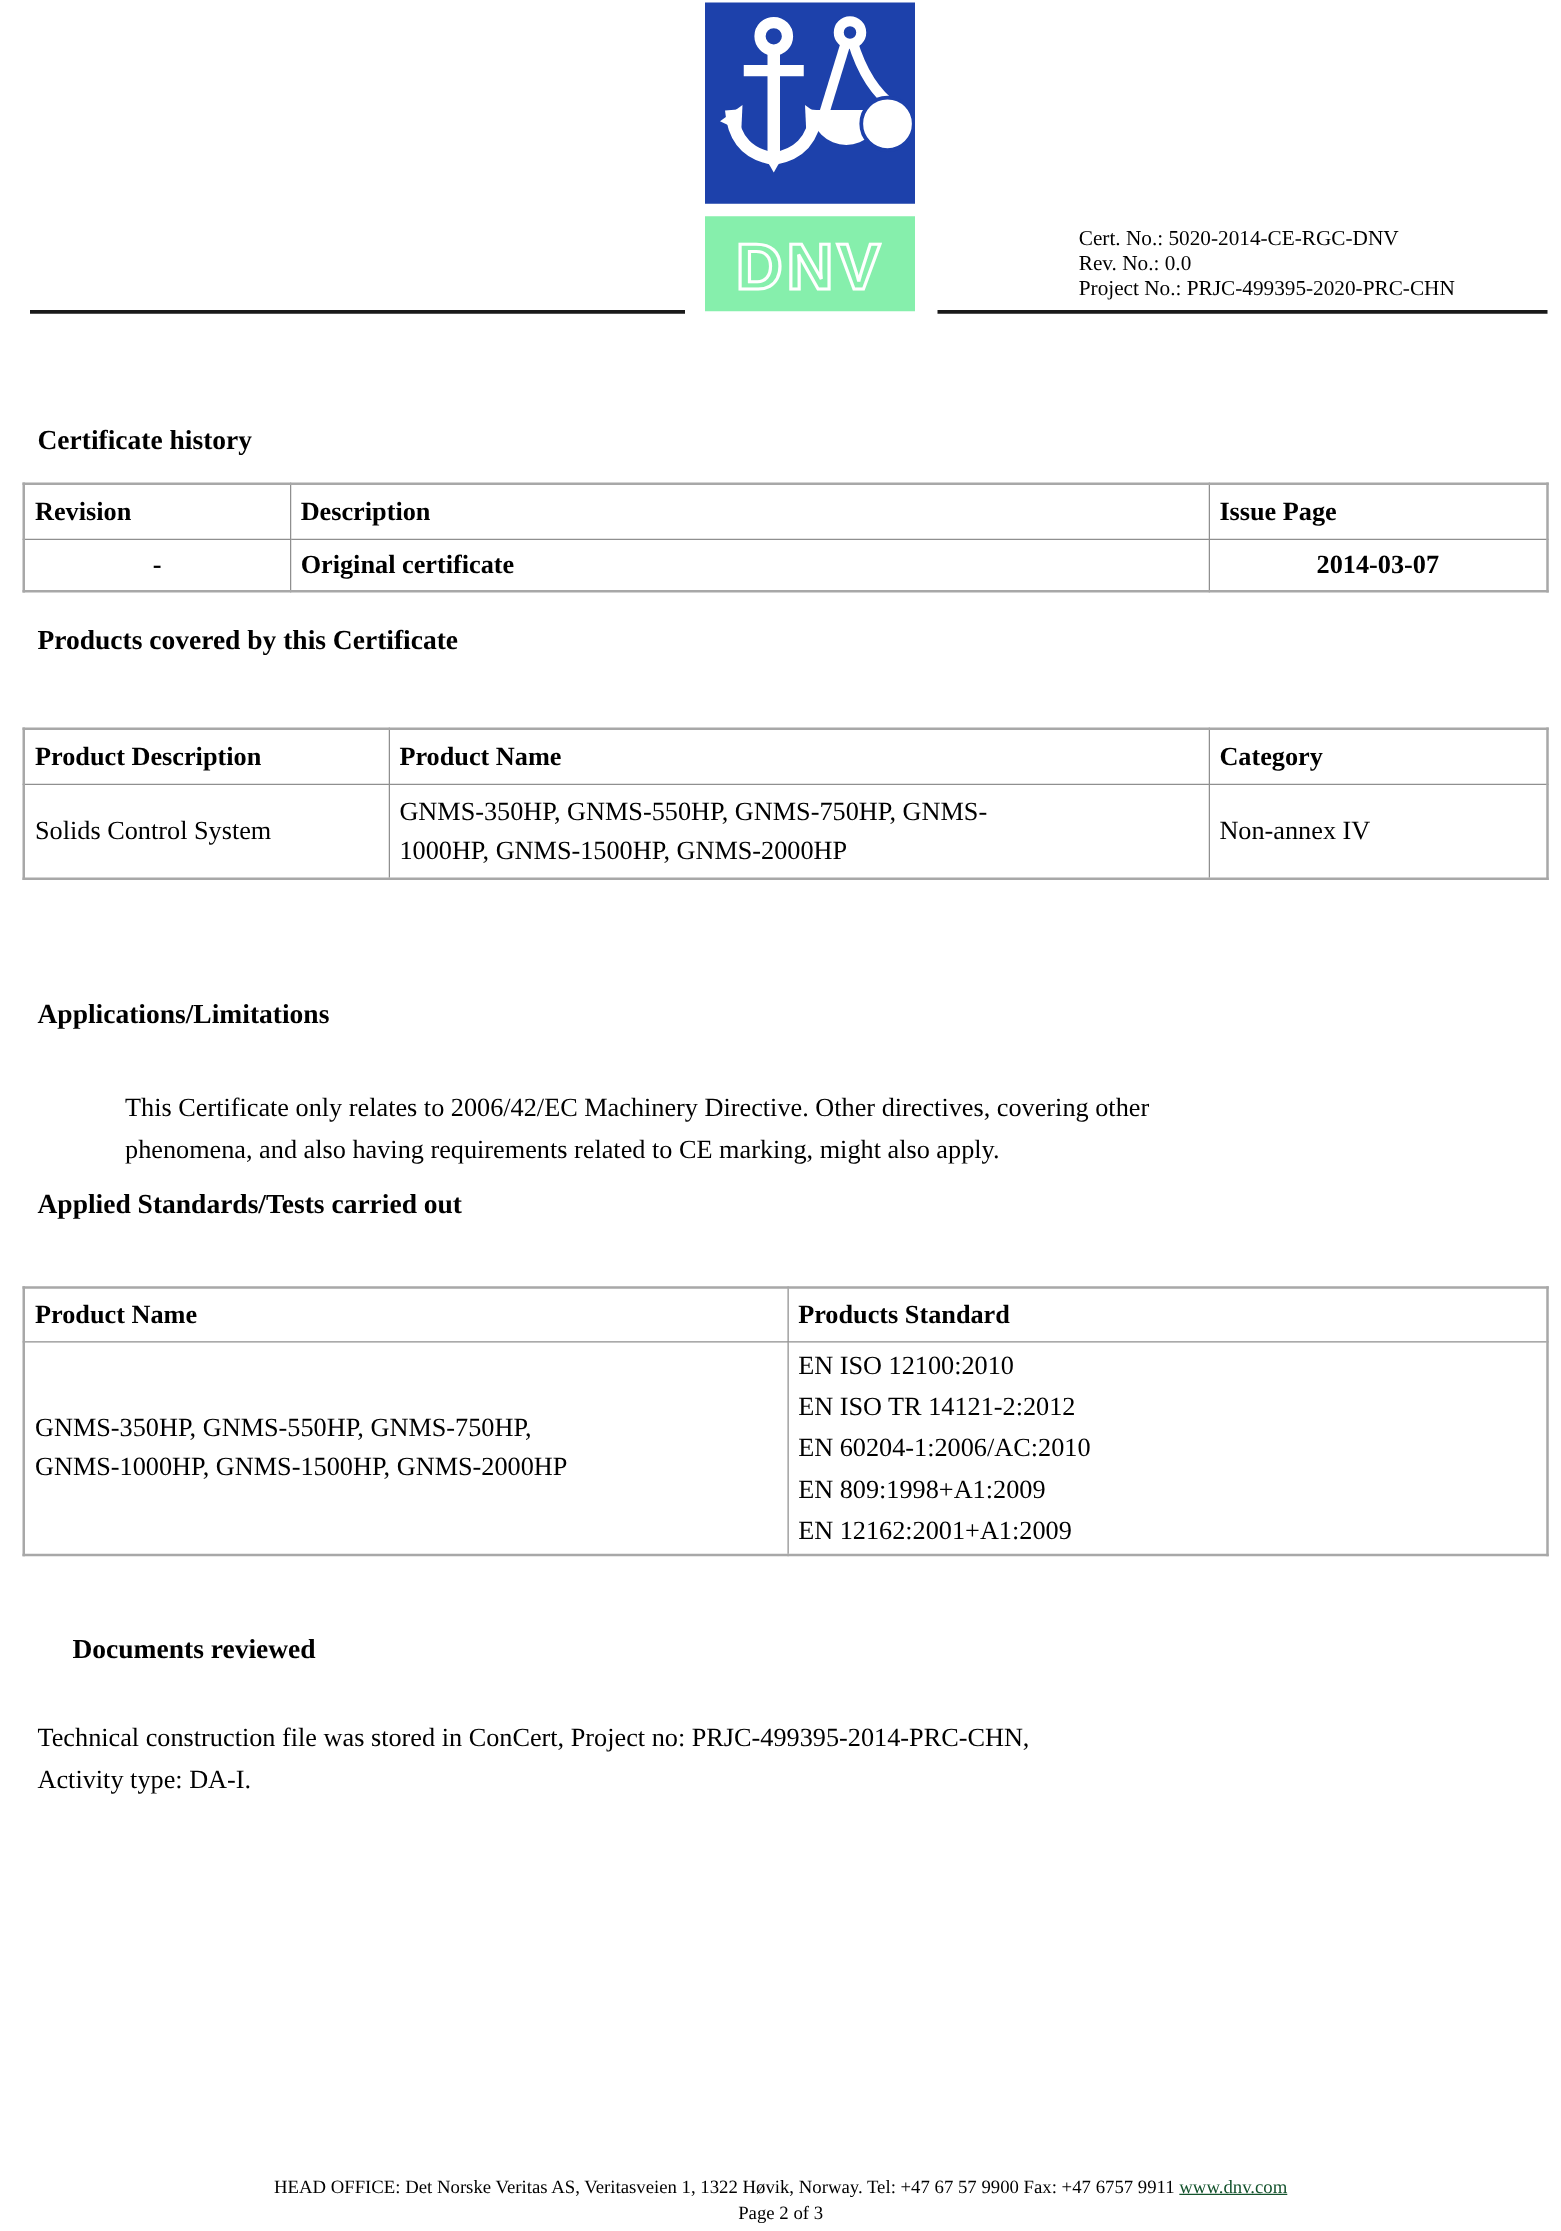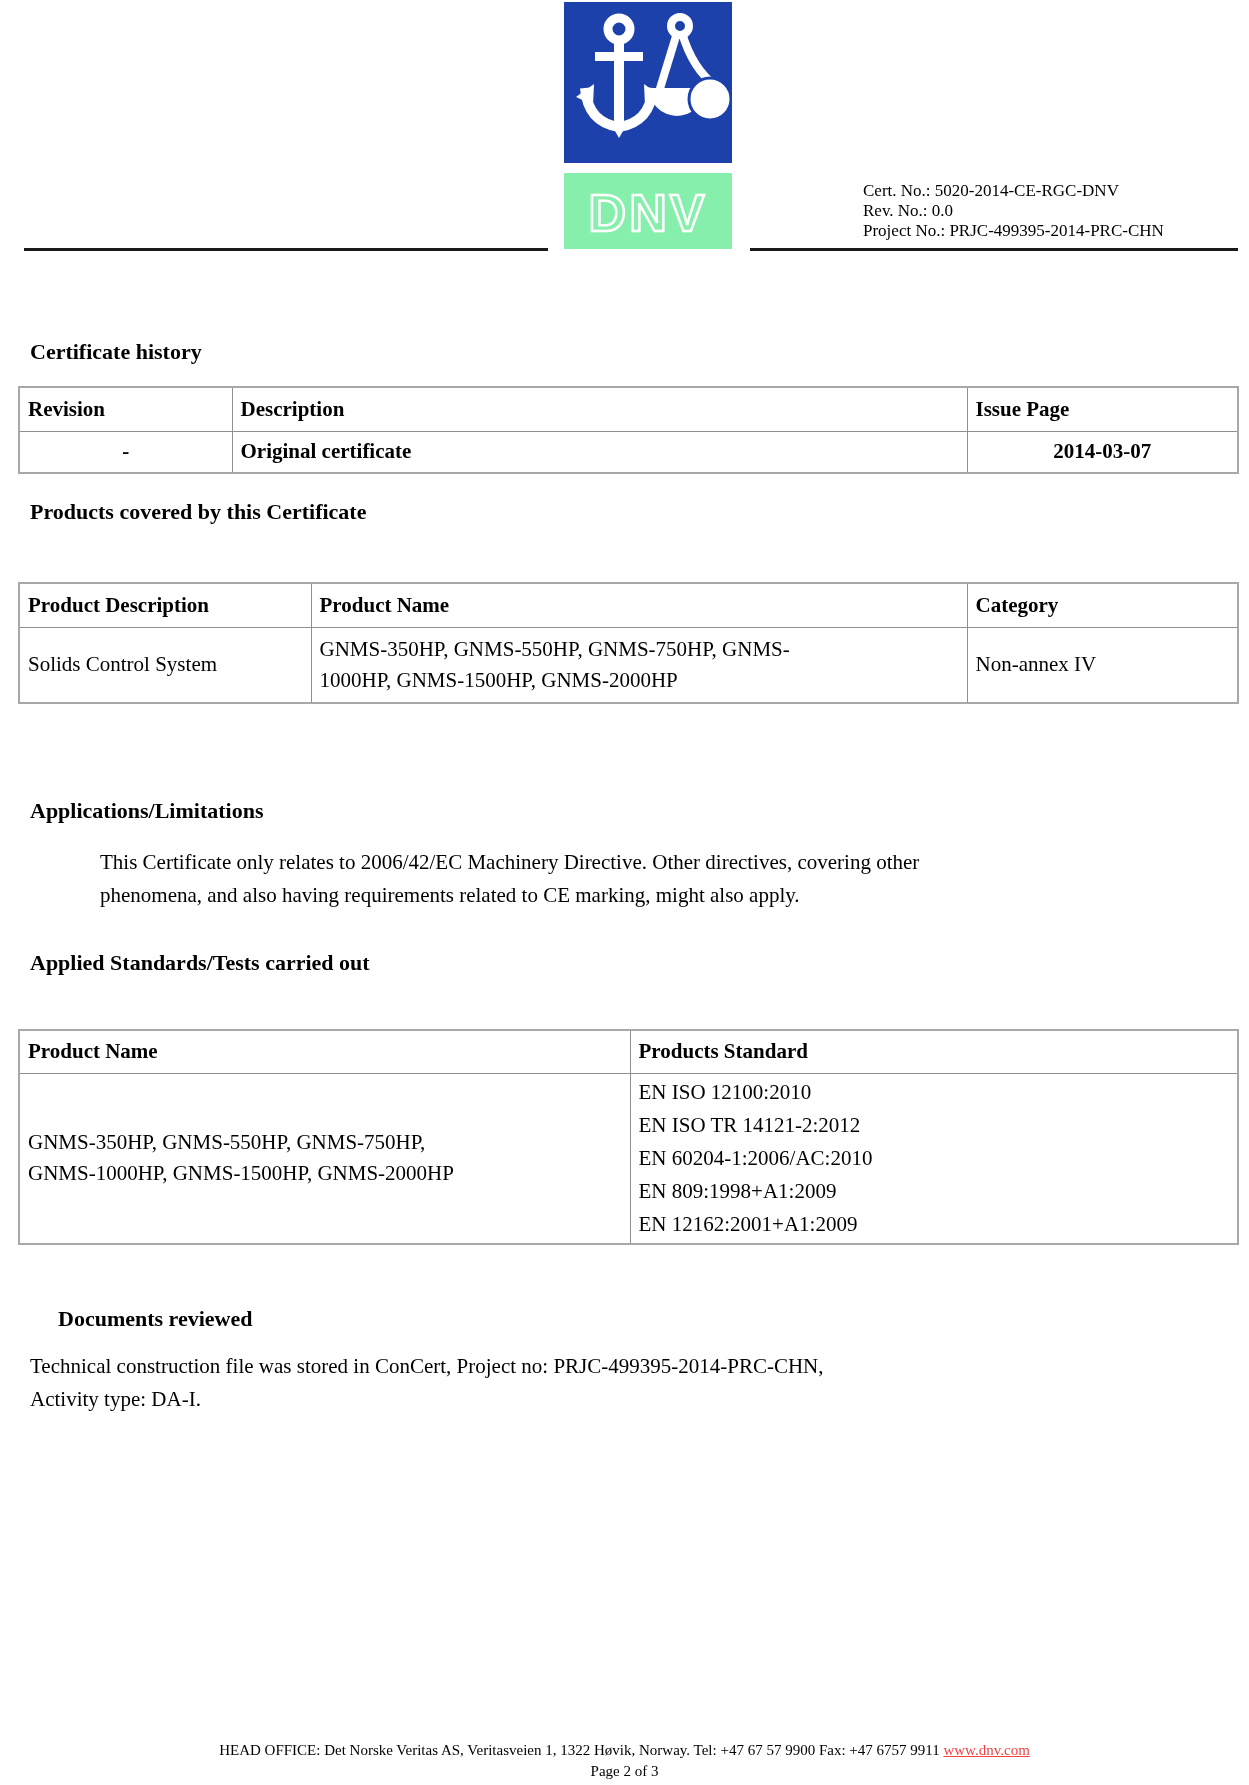--- a/index.html
+++ b/index.html
@@ -37,24 +37,24 @@
     padding:2px 8px;
     font-size:21px;
     vertical-align:middle;
     overflow:hidden;
   }
   table.doc th { font-weight:bold; text-align:left; }
   .t-center { text-align:center; }
   .multiline { white-space:pre-line; line-height:31px; }
   .standards-cell { vertical-align:top !important; line-height:33px; }
 
-  .body-text { font-size:21px; line-height:33px; white-space:pre-line; }
+  .body-text { font-size:21px; line-height:33px; white-space:pre-line;margin-top:24px; }
 
   .footer { left:0; width:1249px; text-align:center; font-size:15px; line-height:19px; }
-  .footer a { color:#ef4444; text-decoration:underline; }
+  .footer a { color:#14532d; text-decoration:underline; }
 </style>
 </head>
 <body>
 
 <div class="abs logo-blue">
   <svg viewBox="0 0 168 161" width="168" height="161">
 
     <circle cx="55" cy="27" r="11" fill="none" stroke="#fff" stroke-width="9"></circle>
     <rect x="50" y="36" width="10" height="86" fill="#fff"></rect>
     <rect x="31" y="50" width="48" height="9" fill="#fff"></rect>
@@ -73,21 +73,21 @@
 
 <div class="abs logo-green">
   <svg viewBox="0 0 168 76" width="168" height="76">
     <text x="84" y="58" text-anchor="middle" font-family="Liberation Sans, sans-serif" font-size="52" font-weight="bold" letter-spacing="3" fill="none" stroke="#ffffff" stroke-width="2.5">DNV</text>
   </svg>
 </div>
 
 <div class="abs cert-info">
   <div>Cert. No.: 5020-2014-CE-RGC-DNV</div>
   <div>Rev. No.: 0.0</div>
-  <div>Project No.: PRJC-499395-2014-PRC-CHN</div>
+  <div>Project No.: PRJC-499395-2020-PRC-CHN</div>
 </div>
 
 <div class="abs rule rule-left"></div>
 <div class="abs rule rule-right"></div>
 
 <div class="abs section-title" style="left:30px; top:339px;">Certificate history</div>
 
 <table class="doc abs" style="left:18px; top:386px; width:1219px;">
   <colgroup>
       <col style="width:213px">

